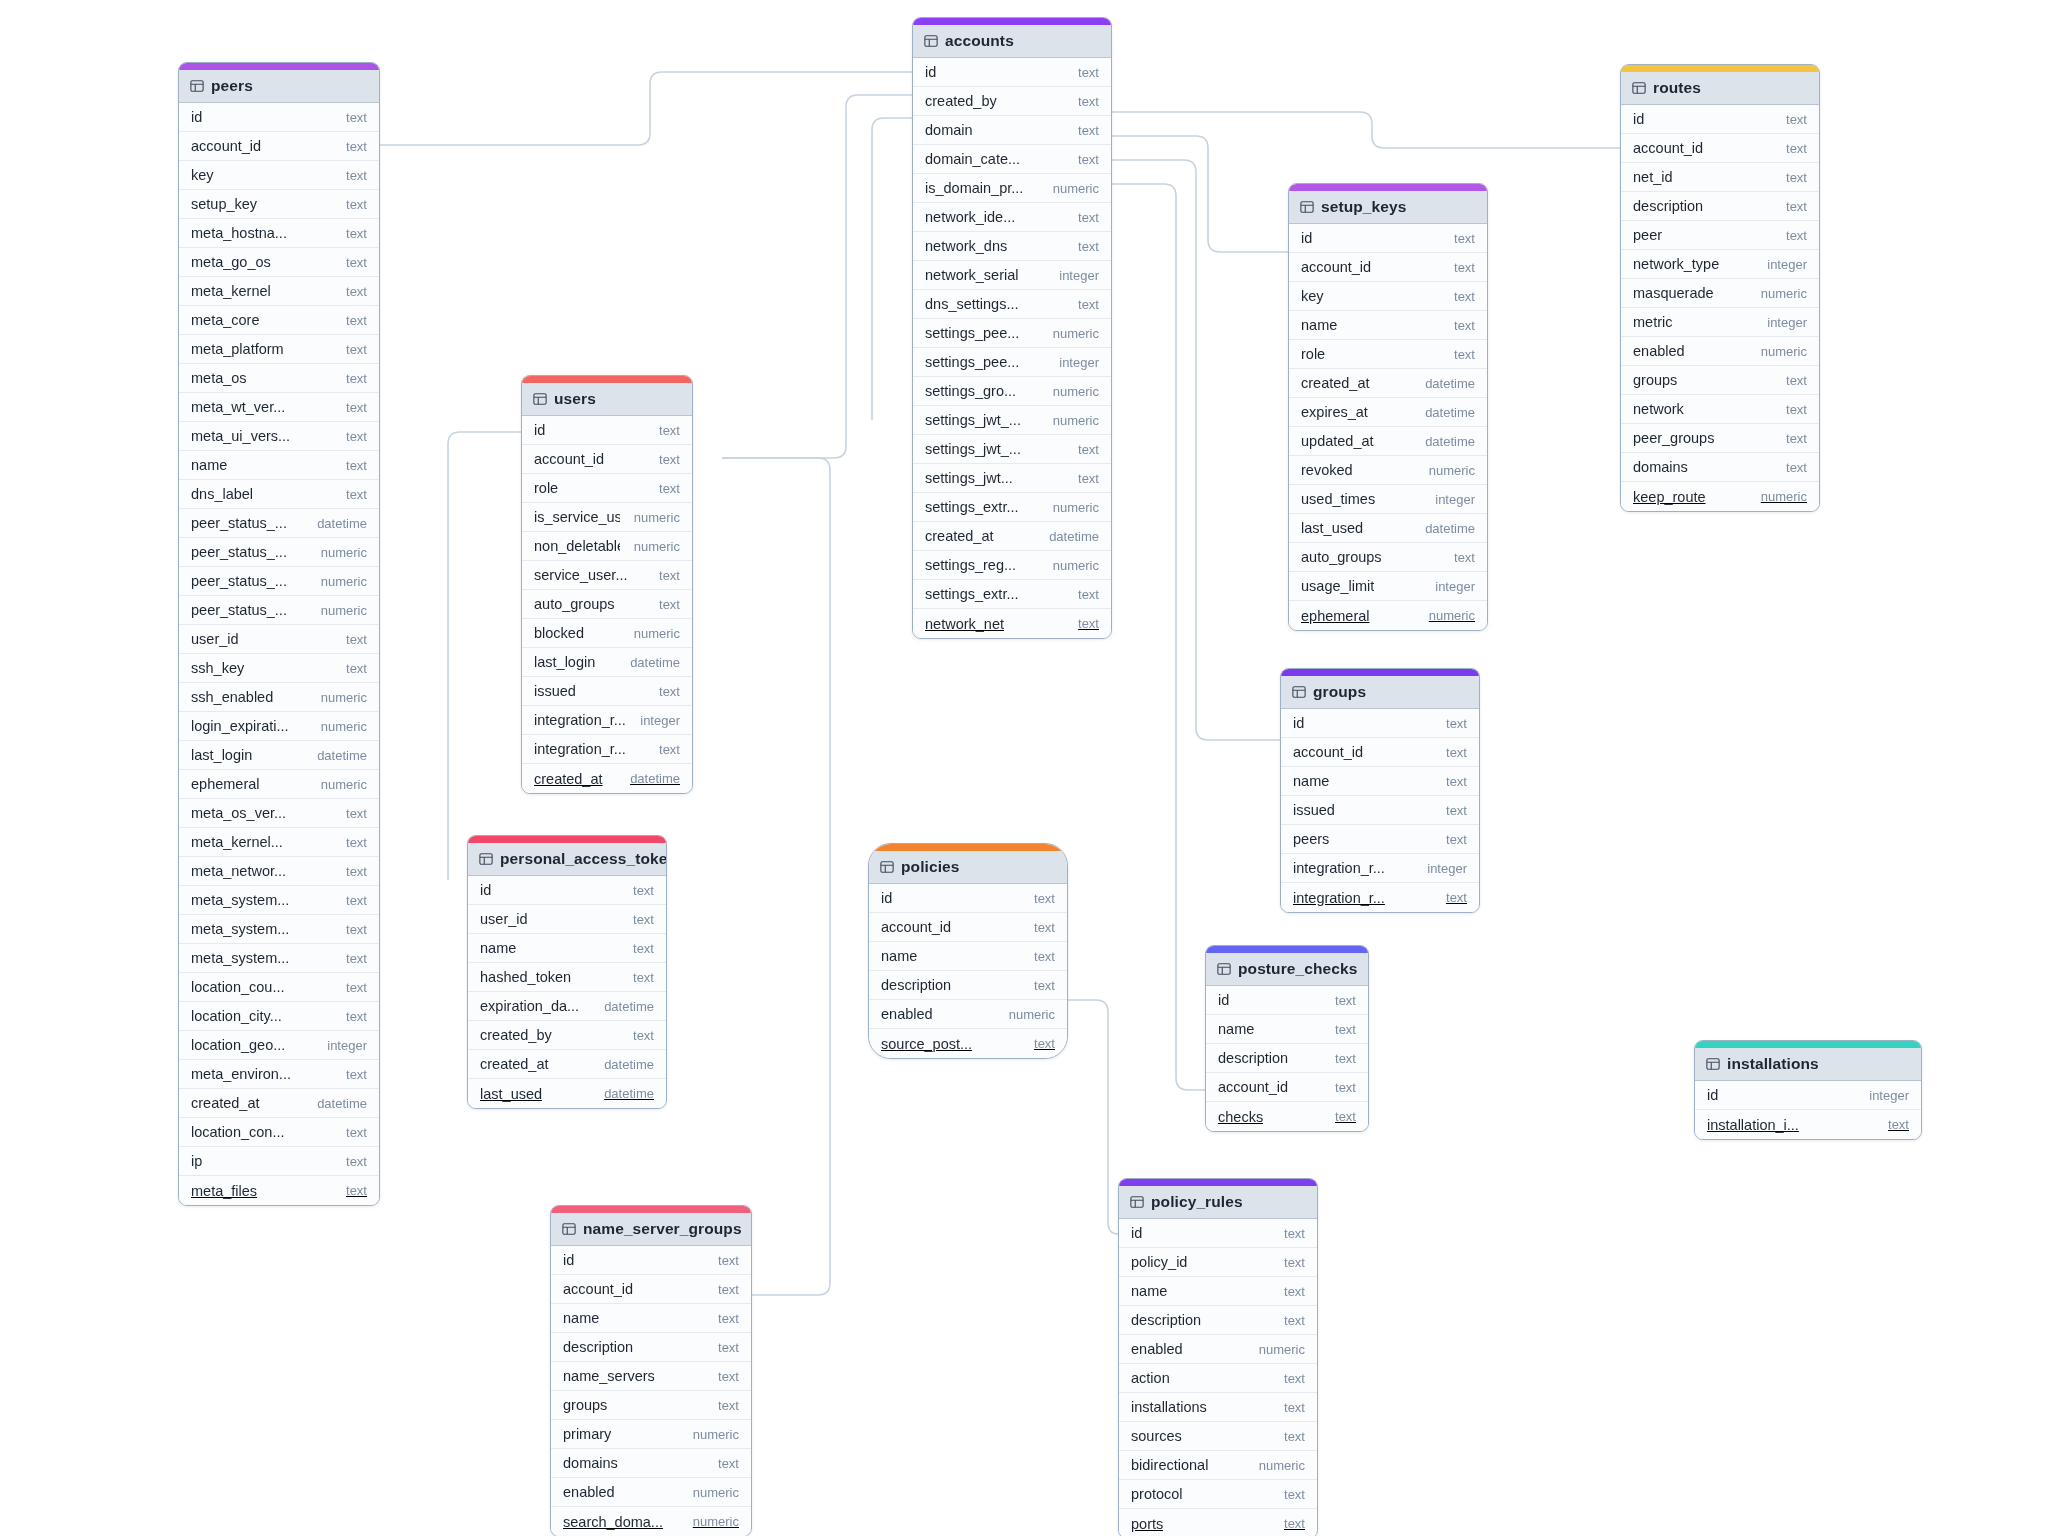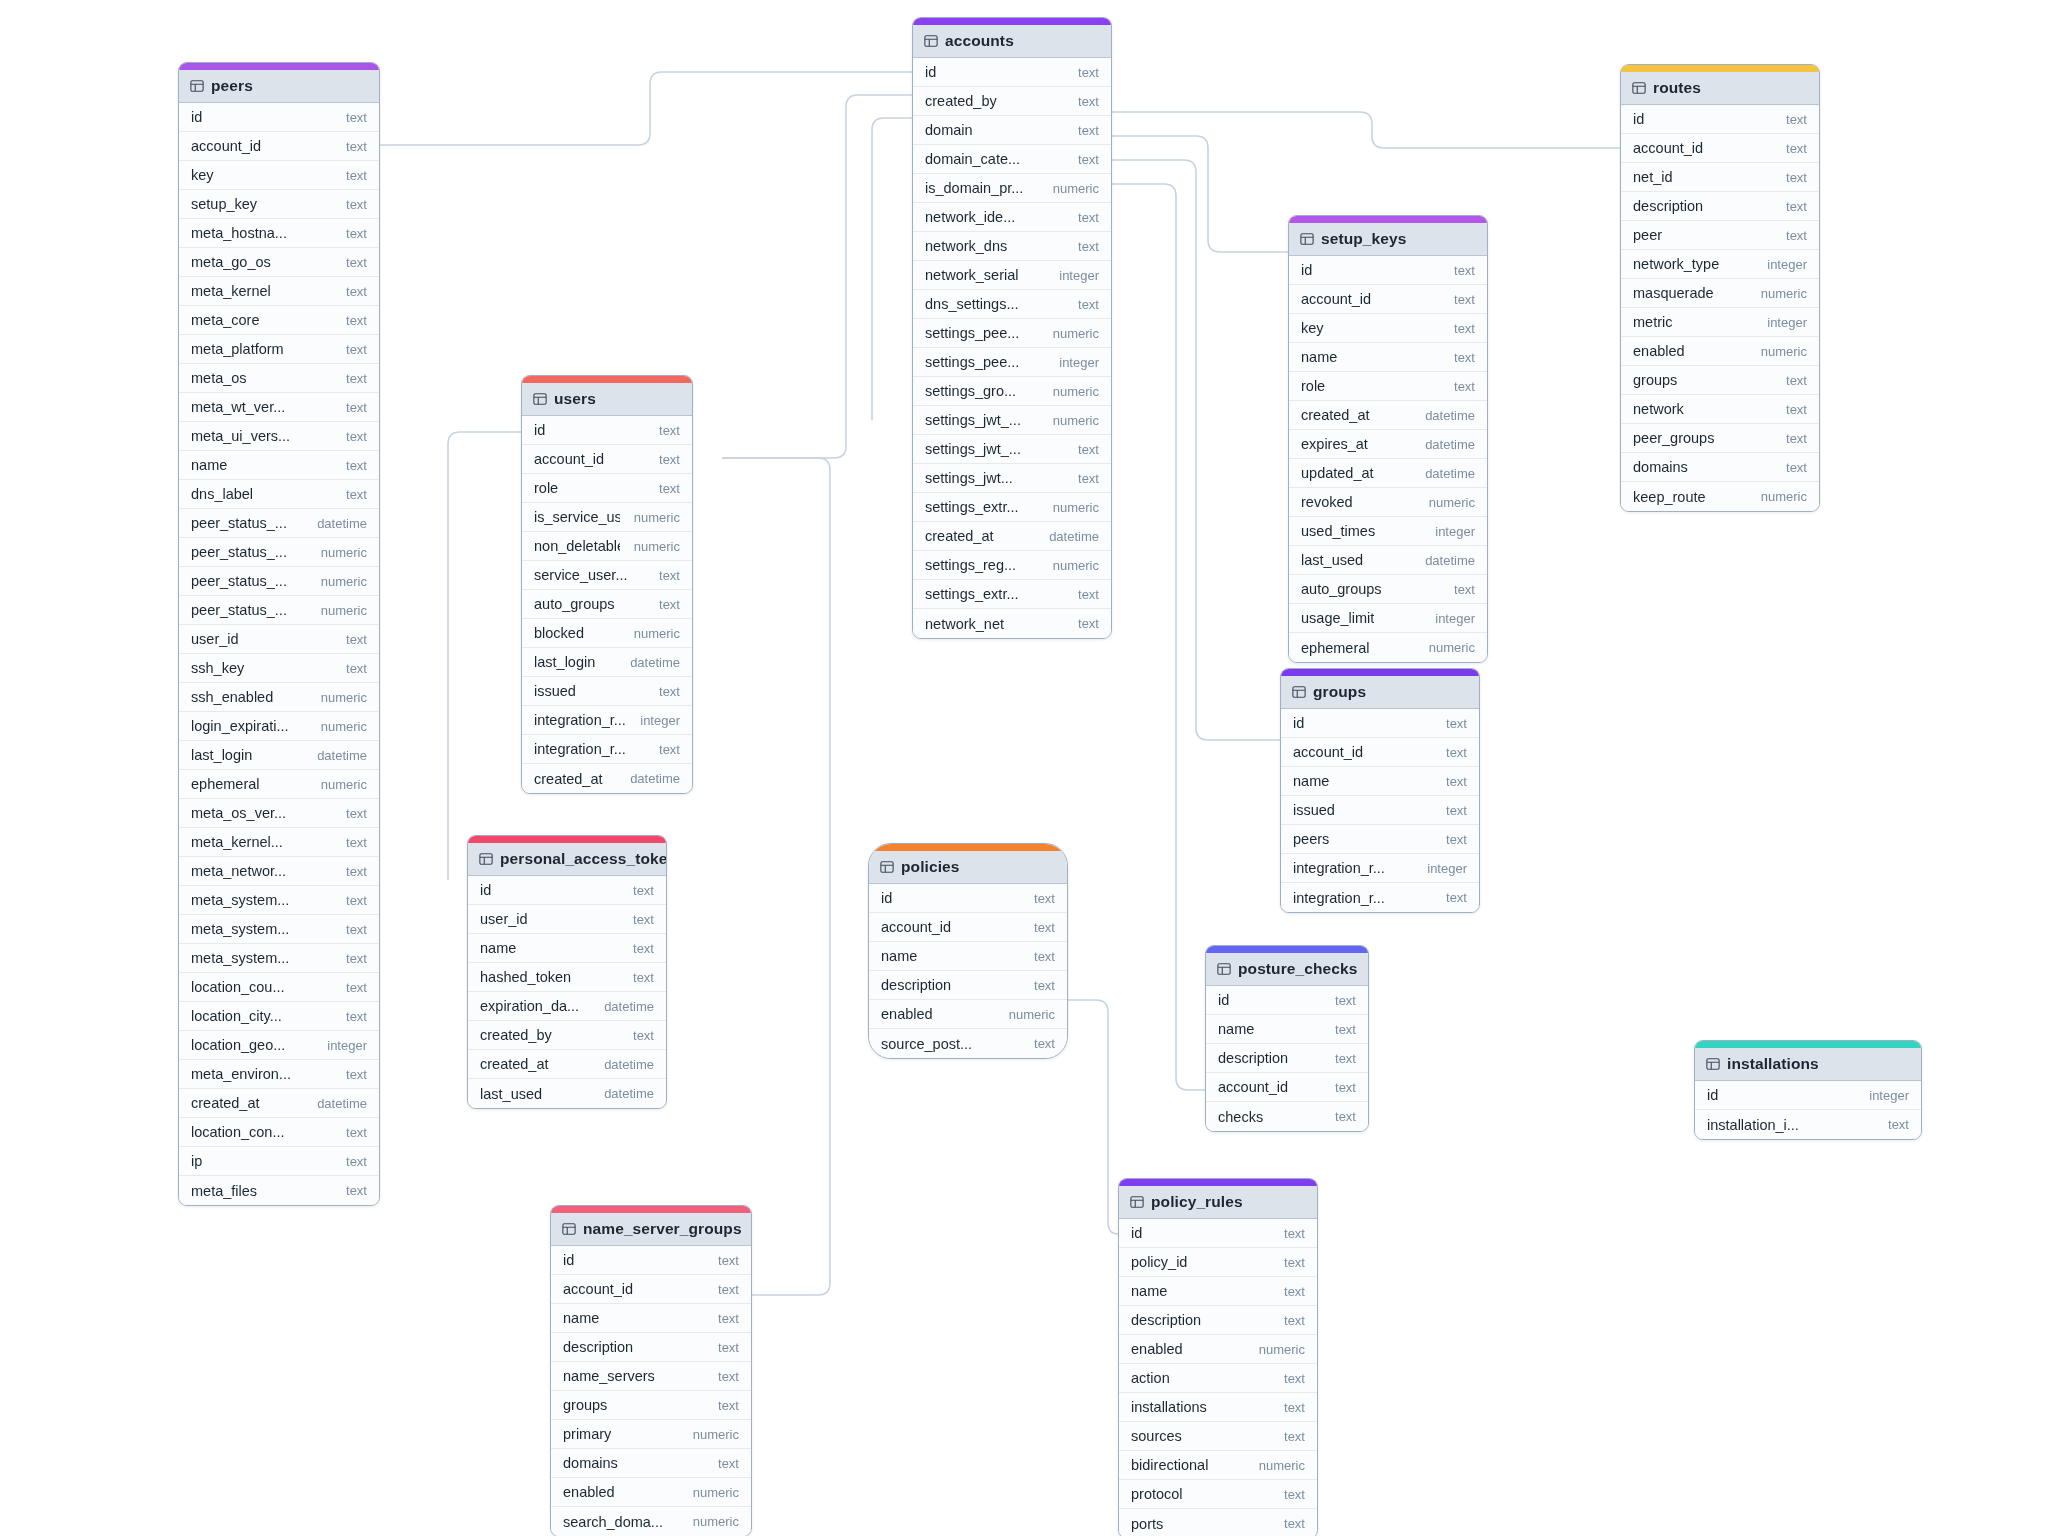--- a/index.html
+++ b/index.html
@@ -41,21 +41,21 @@
   .tbl-icon { width:14px; height:14px; flex:0 0 14px; display:block; }
   .row {
     display: flex;
     align-items: center;
     justify-content: space-between;
     padding: 0 12px;
     height: 29px;
     border-bottom: 1px solid #e6eaef;
     background: #fbfcfd;
   }
-  .row:last-child { border-bottom: none; }
+  .row:last-child { border-bottom: none; text-decoration: underline; }
   .col-name {
     font-size: 14.5px;
     color: #1d2733;
     white-space: nowrap;
     overflow: hidden;
   }
   .col-type {
     font-size: 13px;
     color: #7d8da1;
     white-space: nowrap;
@@ -631,21 +631,21 @@
       </div>
       <div class="row">
         <span class="col-name">account_id</span>
         <span class="col-type">text</span>
       </div>
       <div class="row">
         <span class="col-name">checks</span>
         <span class="col-type">text</span>
       </div>
     </div>
-    <div class="table-node" style="left: 1288px; top: 183px; width: 200px; margin-top: 32px;">
+    <div class="table-node" style="left: 1288px; top: 183px; width: 200px;">
       <div class="accent" style="background: rgb(179, 87, 232);"></div>
       <div class="thead">
         <span>
           <svg class="tbl-icon" viewBox="0 0 16 16" aria-hidden="true">
             <rect x="1" y="2" width="14" height="12" rx="1.6" fill="none" stroke="#3f4b5b" stroke-width="1.3"></rect>
             <line x1="1" y1="6" x2="15" y2="6" stroke="#3f4b5b" stroke-width="1.3"></line>
             <line x1="6" y1="6" x2="6" y2="14" stroke="#3f4b5b" stroke-width="1.3"></line>
           </svg>
         </span>
         <span class="tname">setup_keys</span>

